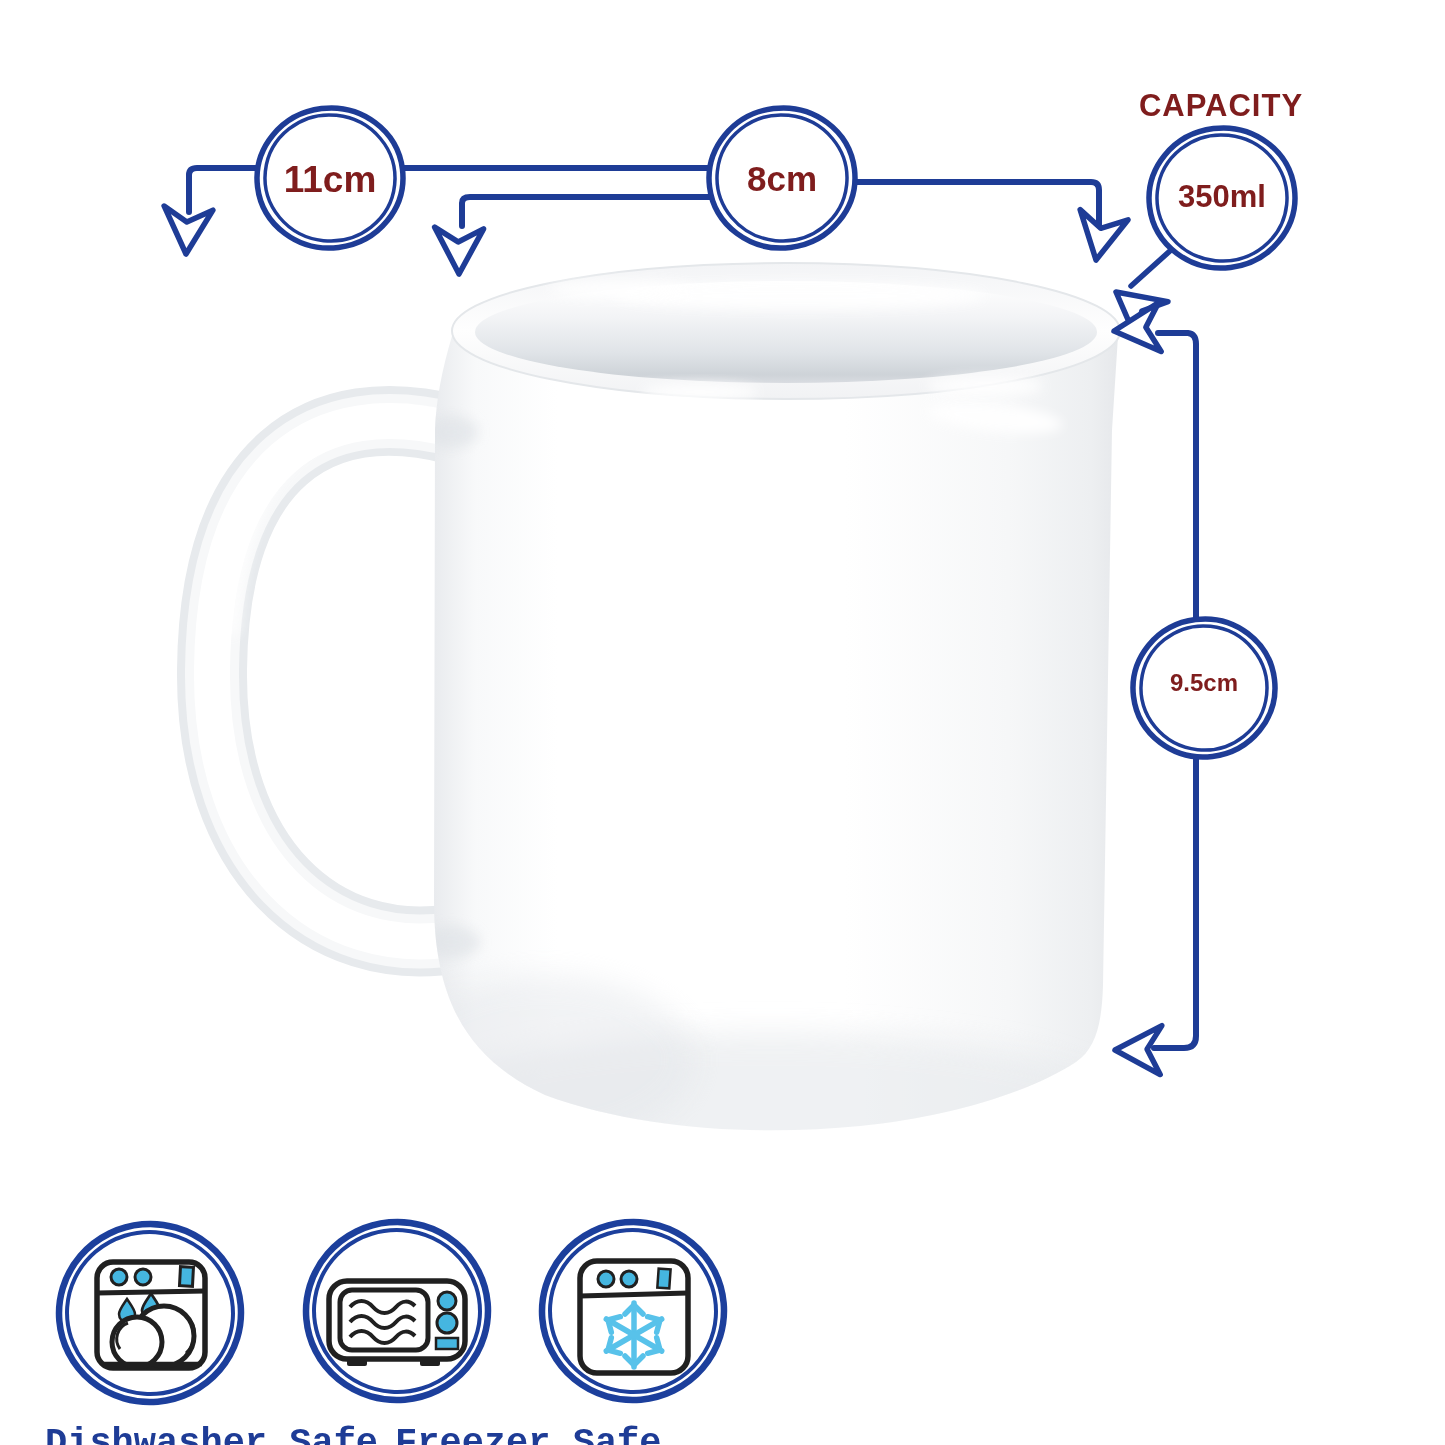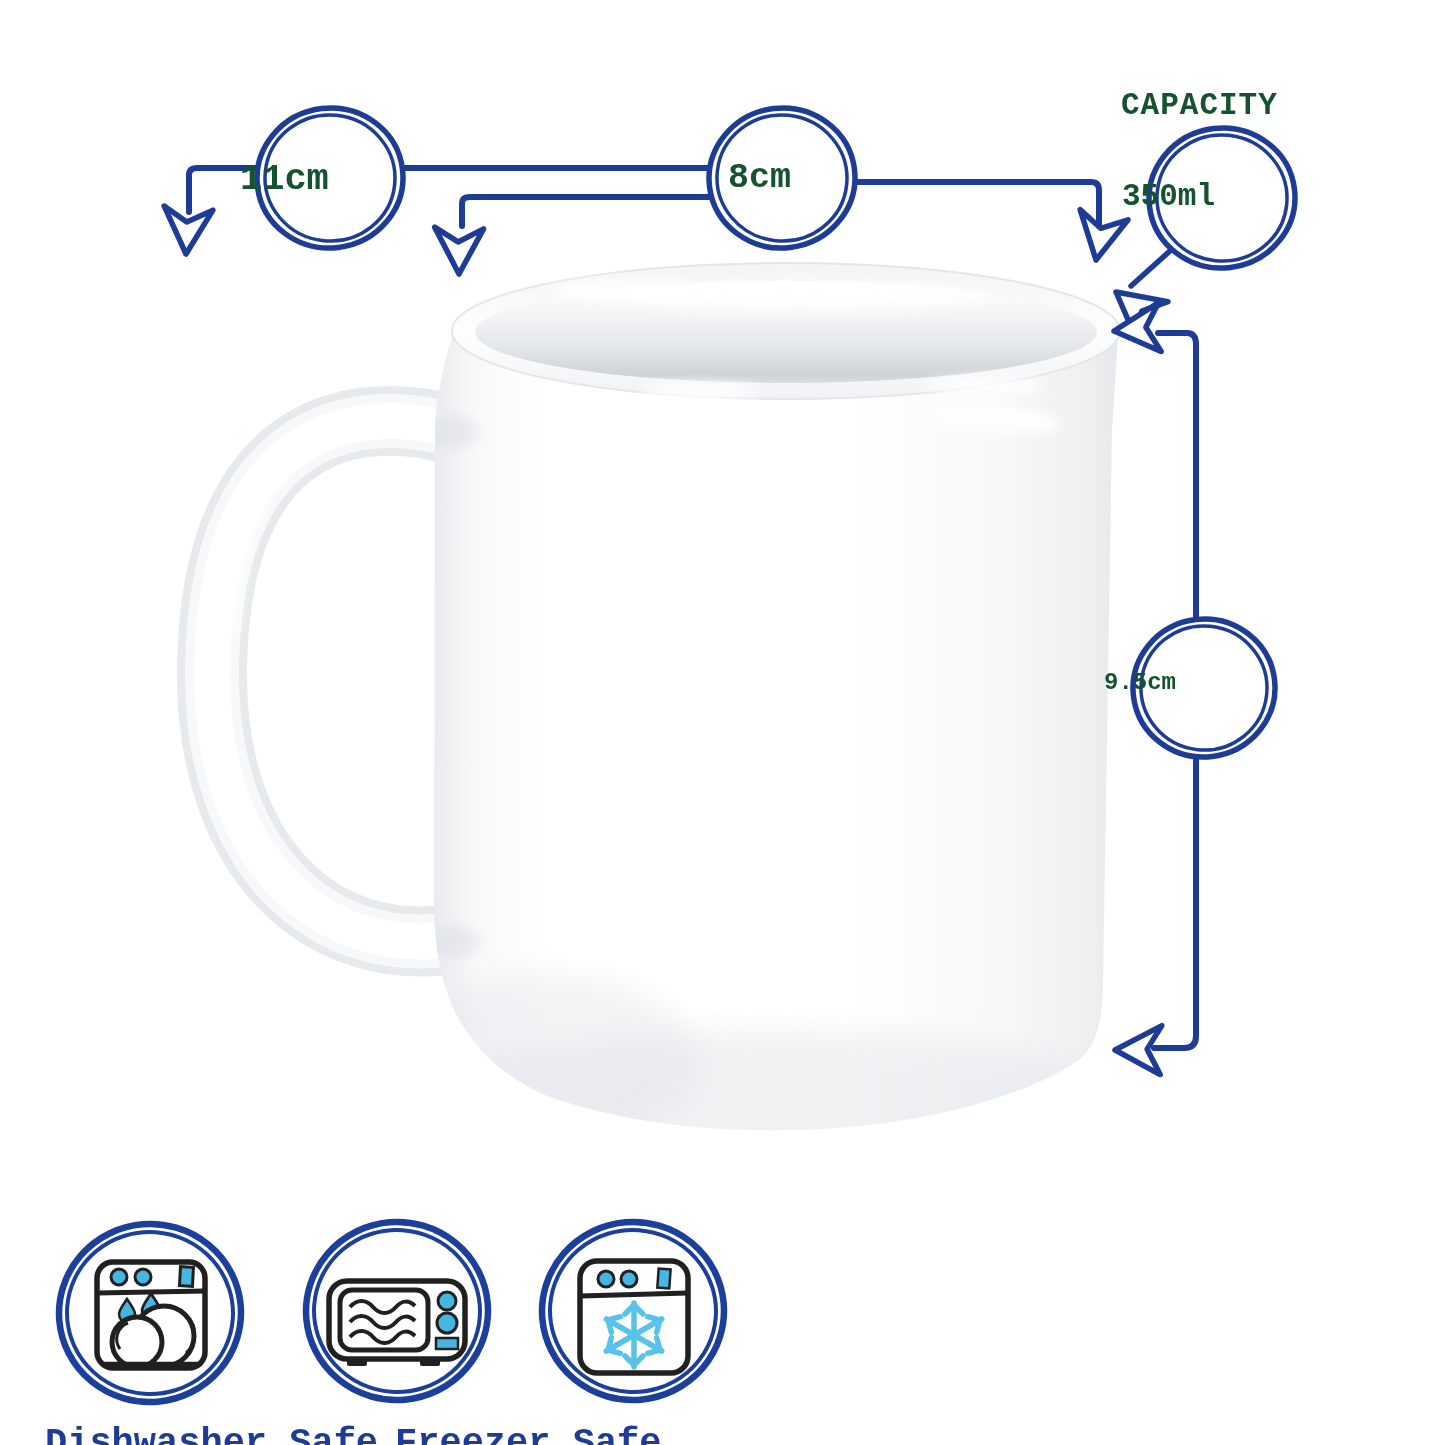--- a/index.html
+++ b/index.html
@@ -2,26 +2,26 @@
 <html><head>
 <meta charset="utf-8">
 <style>
   html,body{margin:0;padding:0;background:#ffffff;}
   .stage{
     position:relative;width:1445px;height:1445px;background:#ffffff;
     font-family:"Liberation Mono","DejaVu Sans Mono",monospace;overflow:hidden;
   }
   .stage svg{position:absolute;left:0;top:0;}
   .dim-label{
-    position:absolute;font-weight:bold;color:#14532d;
-    font-family:Liberation Mono, monospace;
+    position:absolute;text-align:center;font-weight:bold;color:#7f1d1d;
+    font-family:Liberation Sans, sans-serif;
     line-height:1;white-space:nowrap;
   }
   .lbl-11   {left:240px;top:161px;width:180px;font-size:37px;}
-  .lbl-8    {left:728px;top:161px;width:180px;font-size:35px;}
+  .lbl-8    {left:692px;top:161px;width:180px;font-size:35px;}
   .lbl-cap  {left:1121px;top:90px;width:200px;font-size:31px;letter-spacing:1px;}
   .lbl-350  {left:1122px;top:181px;width:200px;font-size:31px;}
   .lbl-95   {left:1104px;top:671px;width:200px;font-size:24px;}
   .captions{
     position:absolute;left:14px;top:1421px;display:flex;gap:17px;
     font-weight:bold;color:#1e3c96;font-size:37px;line-height:1.2;white-space:nowrap;
     font-family:"Liberation Mono","DejaVu Sans Mono",monospace;
     margin-left:31px;
   }
 </style>

